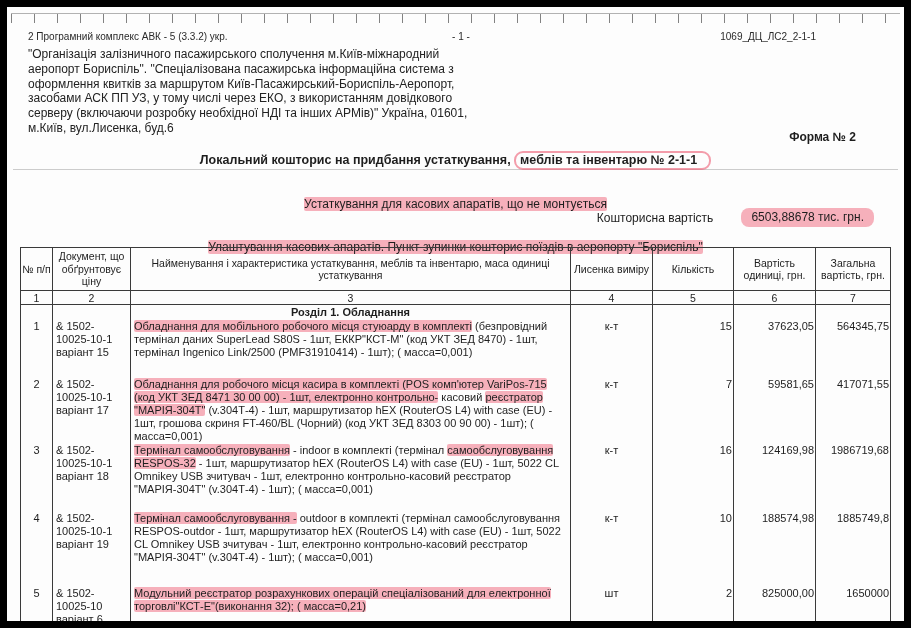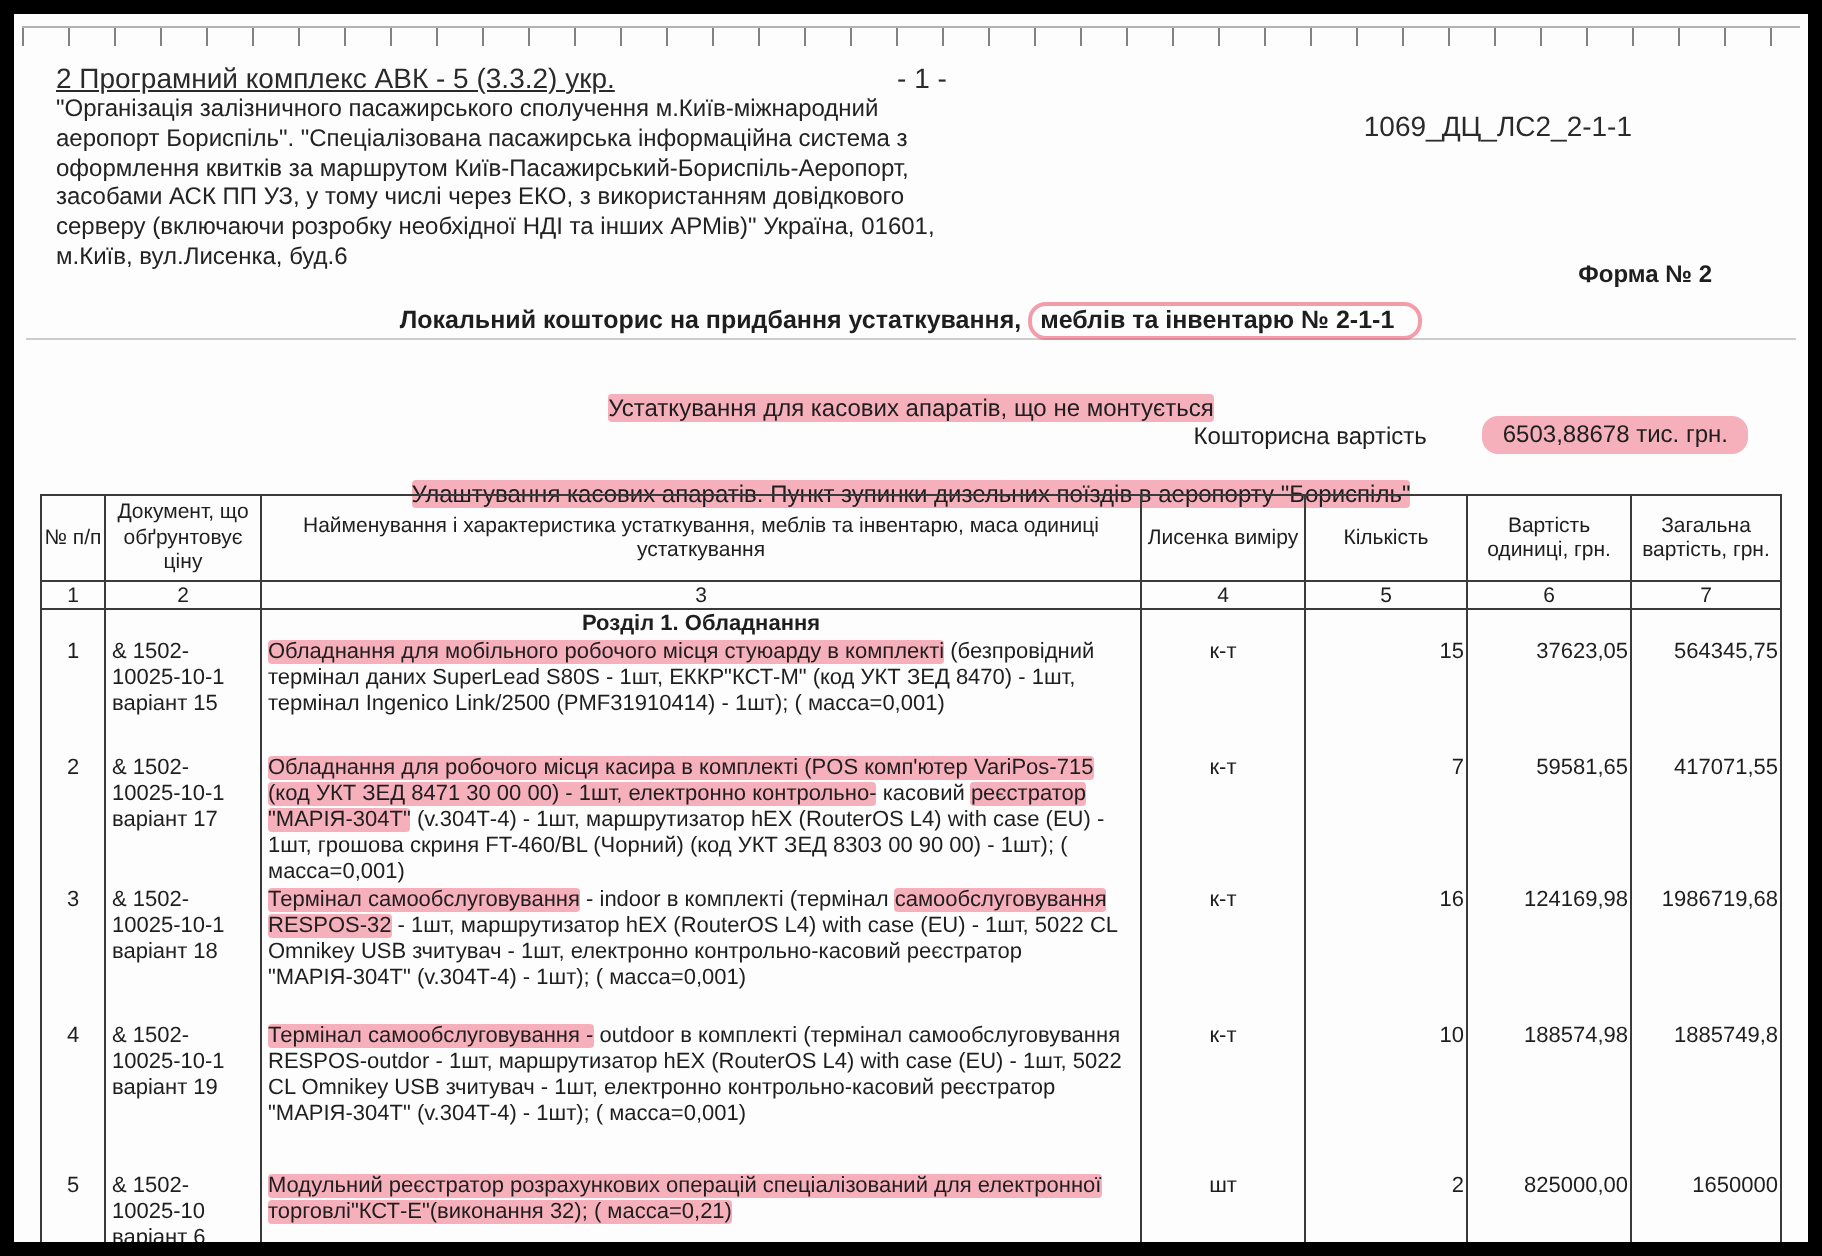--- a/index.html
+++ b/index.html
@@ -7,23 +7,23 @@
     box-sizing:border-box;width:911px;height:628px;
     border:7px solid #000;background:#fdfdfd;position:relative;overflow:hidden;
     font-family:"Liberation Sans","DejaVu Sans",sans-serif;color:#1e1e1e;
   }
   .ruler{
     position:absolute;top:6px;left:4px;right:4px;height:9px;
     border-top:1px solid #9a9a9a;
     background:repeating-linear-gradient(to right,#5a5a5a 0 1px,transparent 1px 23px);
     opacity:.75;
   }
-  .meta{position:absolute;top:24px;left:21px;right:10px;font-size:14px;color:#2a2a2a;text-decoration:underline;}
+  .meta{position:absolute;top:24px;left:21px;right:10px;font-size:10px;color:#2a2a2a;}
   .meta .pg{position:absolute;left:50%;transform:translateX(-50%);}
-  .meta .code{position:absolute;right:78px;margin-top:24px;}
+  .meta .code{position:absolute;right:78px;}
   .address{position:absolute;top:40px;left:21px;width:455px;font-size:12px;line-height:14.8px;color:#222;}
   .forma{position:absolute;top:123px;right:48px;font-size:12px;font-weight:bold;}
   .titleblock{position:absolute;top:146px;left:0;right:0;text-align:center;}
   .t1{font-size:12.5px;font-weight:bold;line-height:15px;}
   .boxed{border:2px solid rgba(236,92,115,.6);border-radius:9px;padding:0 12px 1px 4px;}
   .scanline{height:1px;background:#cccccc;margin:1px 6px 2px;}
   .t2,.t3{font-size:12px;line-height:15.5px;margin-top:27px;}
   .hl{background:var(--hl);border-radius:2px;box-decoration-break:clone;-webkit-box-decoration-break:clone;}
   .basis{position:absolute;top:196px;left:21px;font-size:12px;line-height:16px;}
   .cost{position:absolute;top:201px;right:30px;font-size:12px;display:flex;align-items:center;gap:28px;}
@@ -58,21 +58,21 @@
   </div>
 
   <div class="address">"Організація залізничного пасажирського сполучення м.Київ-міжнародний аеропорт Бориспіль". "Спеціалізована пасажирська інформаційна система з оформлення квитків за маршрутом Київ-Пасажирський-Бориспіль-Аеропорт, засобами АСК ПП УЗ, у тому числі через ЕКО, з використанням довідкового серверу (включаючи розробку необхідної НДІ та інших АРМів)" Україна, 01601, м.Київ, вул.Лисенка, буд.6</div>
 
   <div class="forma">Форма № 2</div>
 
   <div class="titleblock">
     <div class="t1"><span>Локальний кошторис на придбання устаткування, </span><span class="boxed">меблів та інвентарю № 2-1-1</span></div>
     <div class="scanline"></div>
     <div class="t2"><span class="hl">Устаткування для касових апаратів, що не монтується</span></div>
-    <div class="t3"><span class="hl">Улаштування касових апаратів. Пункт зупинки дизельних поїздів в аеропорту "Бориспіль"</span></div>
+    <div class="t3"><span class="hl">Улаштування касових апаратів. Пункт зупинки кошторис поїздів в аеропорту "Бориспіль"</span></div>
   </div>
 
 
   <div class="cost">
     <span>Кошторисна вартість</span>
     <span class="value">6503,88678 тис. грн.</span>
   </div>
 
   <div class="tablewrap">
     <table>

